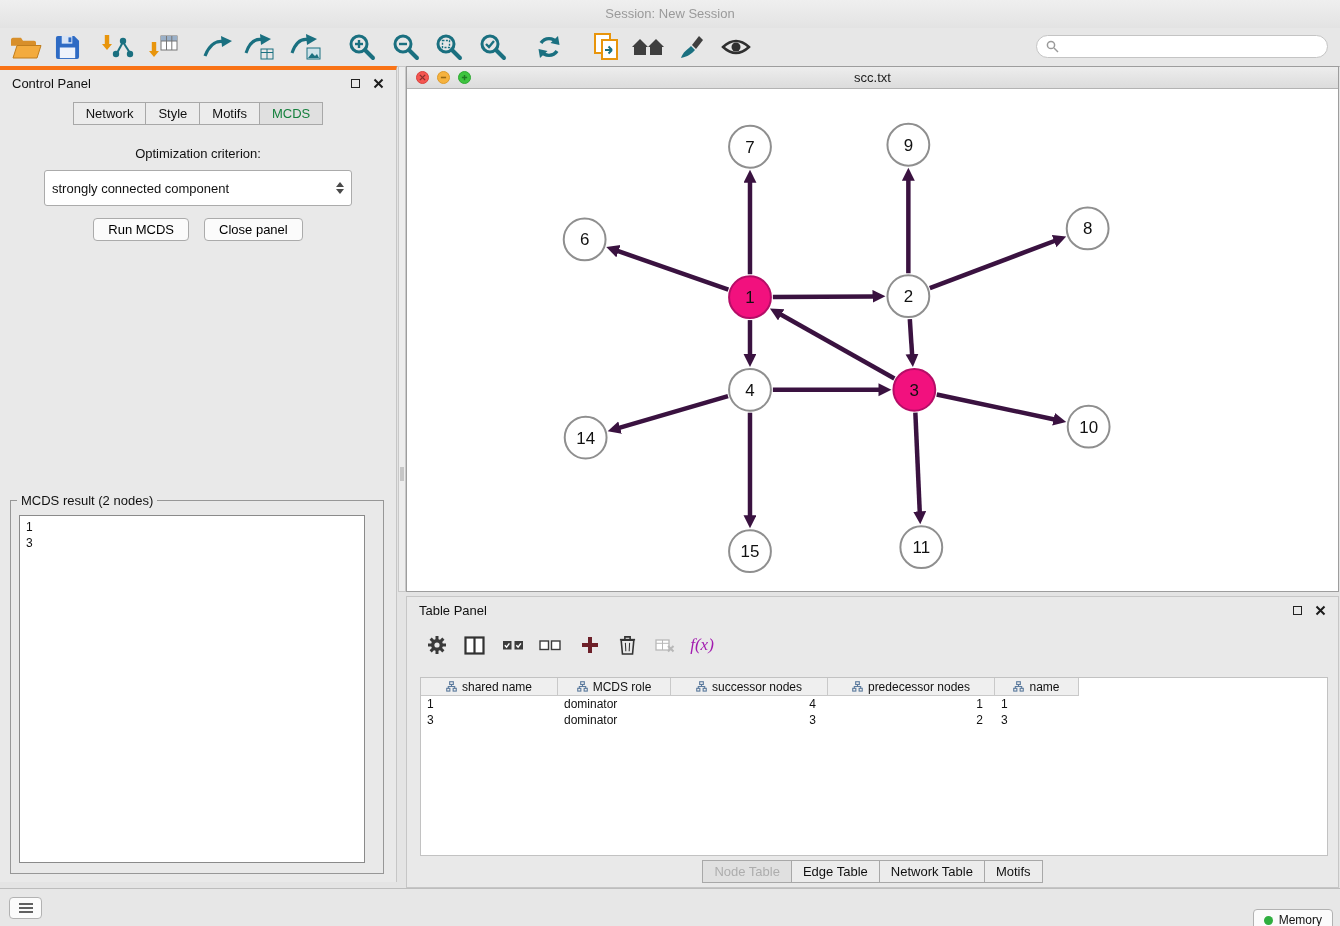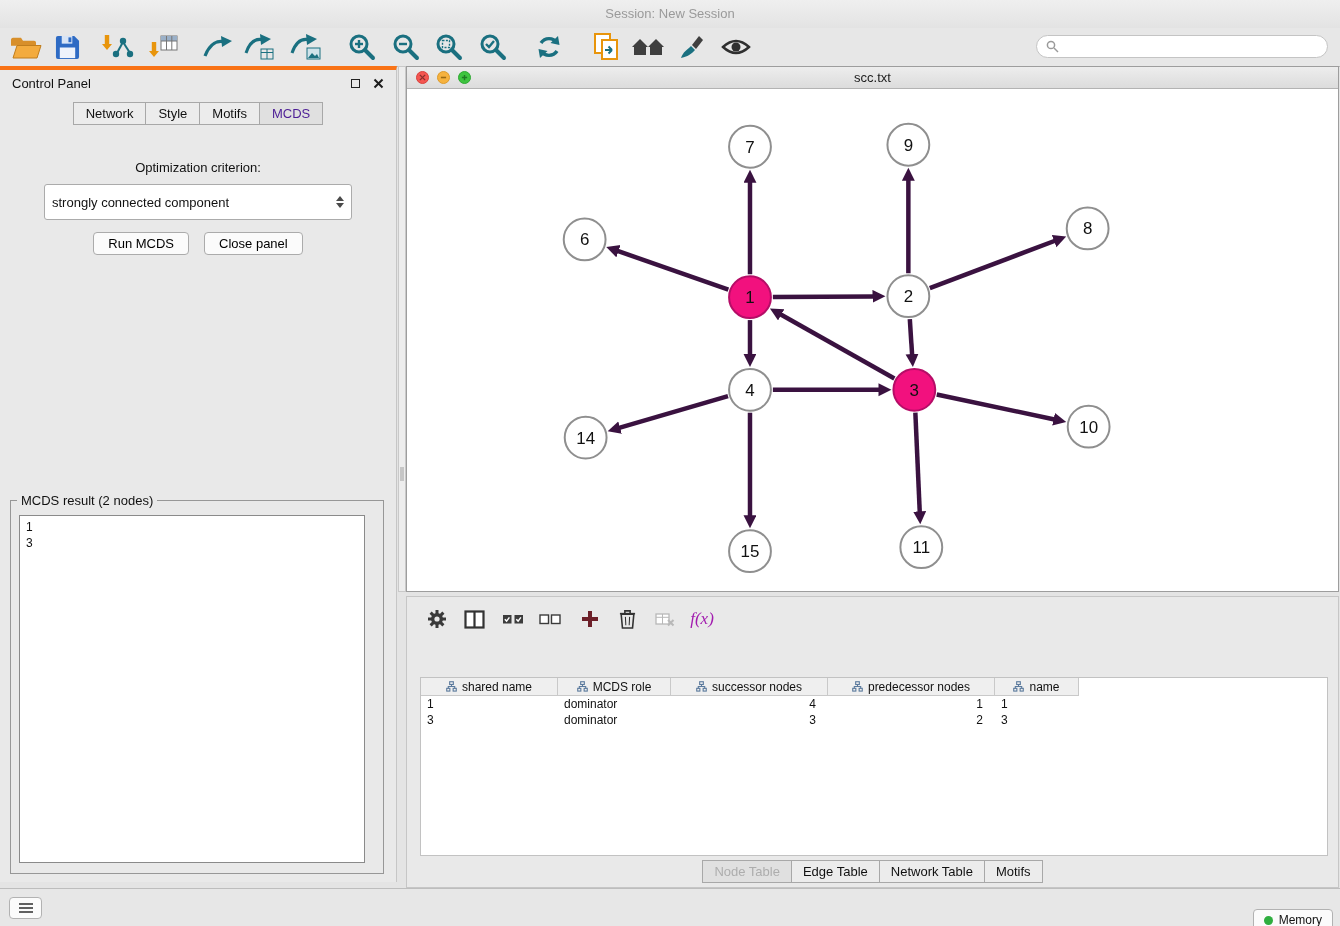--- a/index.html
+++ b/index.html
@@ -26,22 +26,22 @@
   .panel-header { height:26px; display:flex; align-items:center; padding:0 12px; font-size:13px; }
   .panel-header .spacer { flex:1; }
   .float-box { width:9px; height:9px; border:1.5px solid #222; margin-right:13px; }
 
   
   .control-panel { position:absolute; left:0; top:66px; width:397px; height:816px;
     background:#e9e9e9; border-top:4px solid #f97316; border-right:1px solid #c6c6c6; }
   .cp-tabs { display:flex; justify-content:center; margin-top:6px; }
   .tab { border:1px solid #a8a8a8; background:#ececec; font-size:13px; padding:3px 12px; }
   .tab + .tab { margin-left:-1px; }
-  .tab.active { background:#e0e0e0; color:#4c1d95; }
-  .opt-label { text-align:center; margin-top:35px; font-size:13px; }
+  .tab.active { background:#e0e0e0; color:#15803d; }
+  .opt-label { text-align:center; margin-top:21px; font-size:13px; }
   .dropdown { margin:9px auto 0; width:308px; height:16px; background:#fff;
     border:1px solid #ababab; border-radius:3px; display:flex; align-items:center;
     font-size:13px; padding:17px 7px; }
   .stepper { margin-left:auto; display:flex; flex-direction:column; align-items:center; gap:2px; }
   .tri-up { width:0; height:0; border-left:4px solid transparent; border-right:4px solid transparent;
     border-bottom:5px solid #4a4a4a; }
   .tri-down { width:0; height:0; border-left:4px solid transparent; border-right:4px solid transparent;
     border-top:5px solid #4a4a4a; }
   .cp-buttons { display:flex; justify-content:center; gap:15px; margin-top:12px; }
   .btn { background:#fbfbfb; border:1px solid #ababab; border-radius:4px; font-size:13px;
@@ -376,20 +376,28 @@
           <circle cx="515" cy="460" r="21" fill="#ffffff" stroke="#8f8f8f" stroke-width="2"></circle>
           <text x="515" y="466" text-anchor="middle" font-size="17" fill="#111" font-family="Liberation Sans, sans-serif">11</text>
         </g>
       </svg>
   </div>
 </div>
 
 <div class="h-splitter"></div>
 
 <div class="table-panel">
+  <div class="panel-header">
+    <span>Table Panel</span>
+    <span class="spacer"></span>
+    <span class="float-box"></span>
+    <svg width="11" height="11" viewBox="0 0 11 11">
+      <path d="M1.5 1.5 L9.5 9.5 M9.5 1.5 L1.5 9.5" stroke="#1c1c1c" stroke-width="2"></path>
+    </svg>
+  </div>
   <div class="tp-toolbar">
     <div class="tp-icon" style="left:14px">
       <svg width="20" height="20" viewBox="0 0 20 20">
         <g stroke="#3a3a3a" stroke-width="3">
             <line x1="10" y1="1" x2="10" y2="19"></line>
             <line x1="1" y1="10" x2="19" y2="10"></line>
             <line x1="3.6" y1="3.6" x2="16.4" y2="16.4"></line>
             <line x1="16.4" y1="3.6" x2="3.6" y2="16.4"></line>
           </g>
         <circle cx="10" cy="10" r="6" fill="#3a3a3a"></circle>

